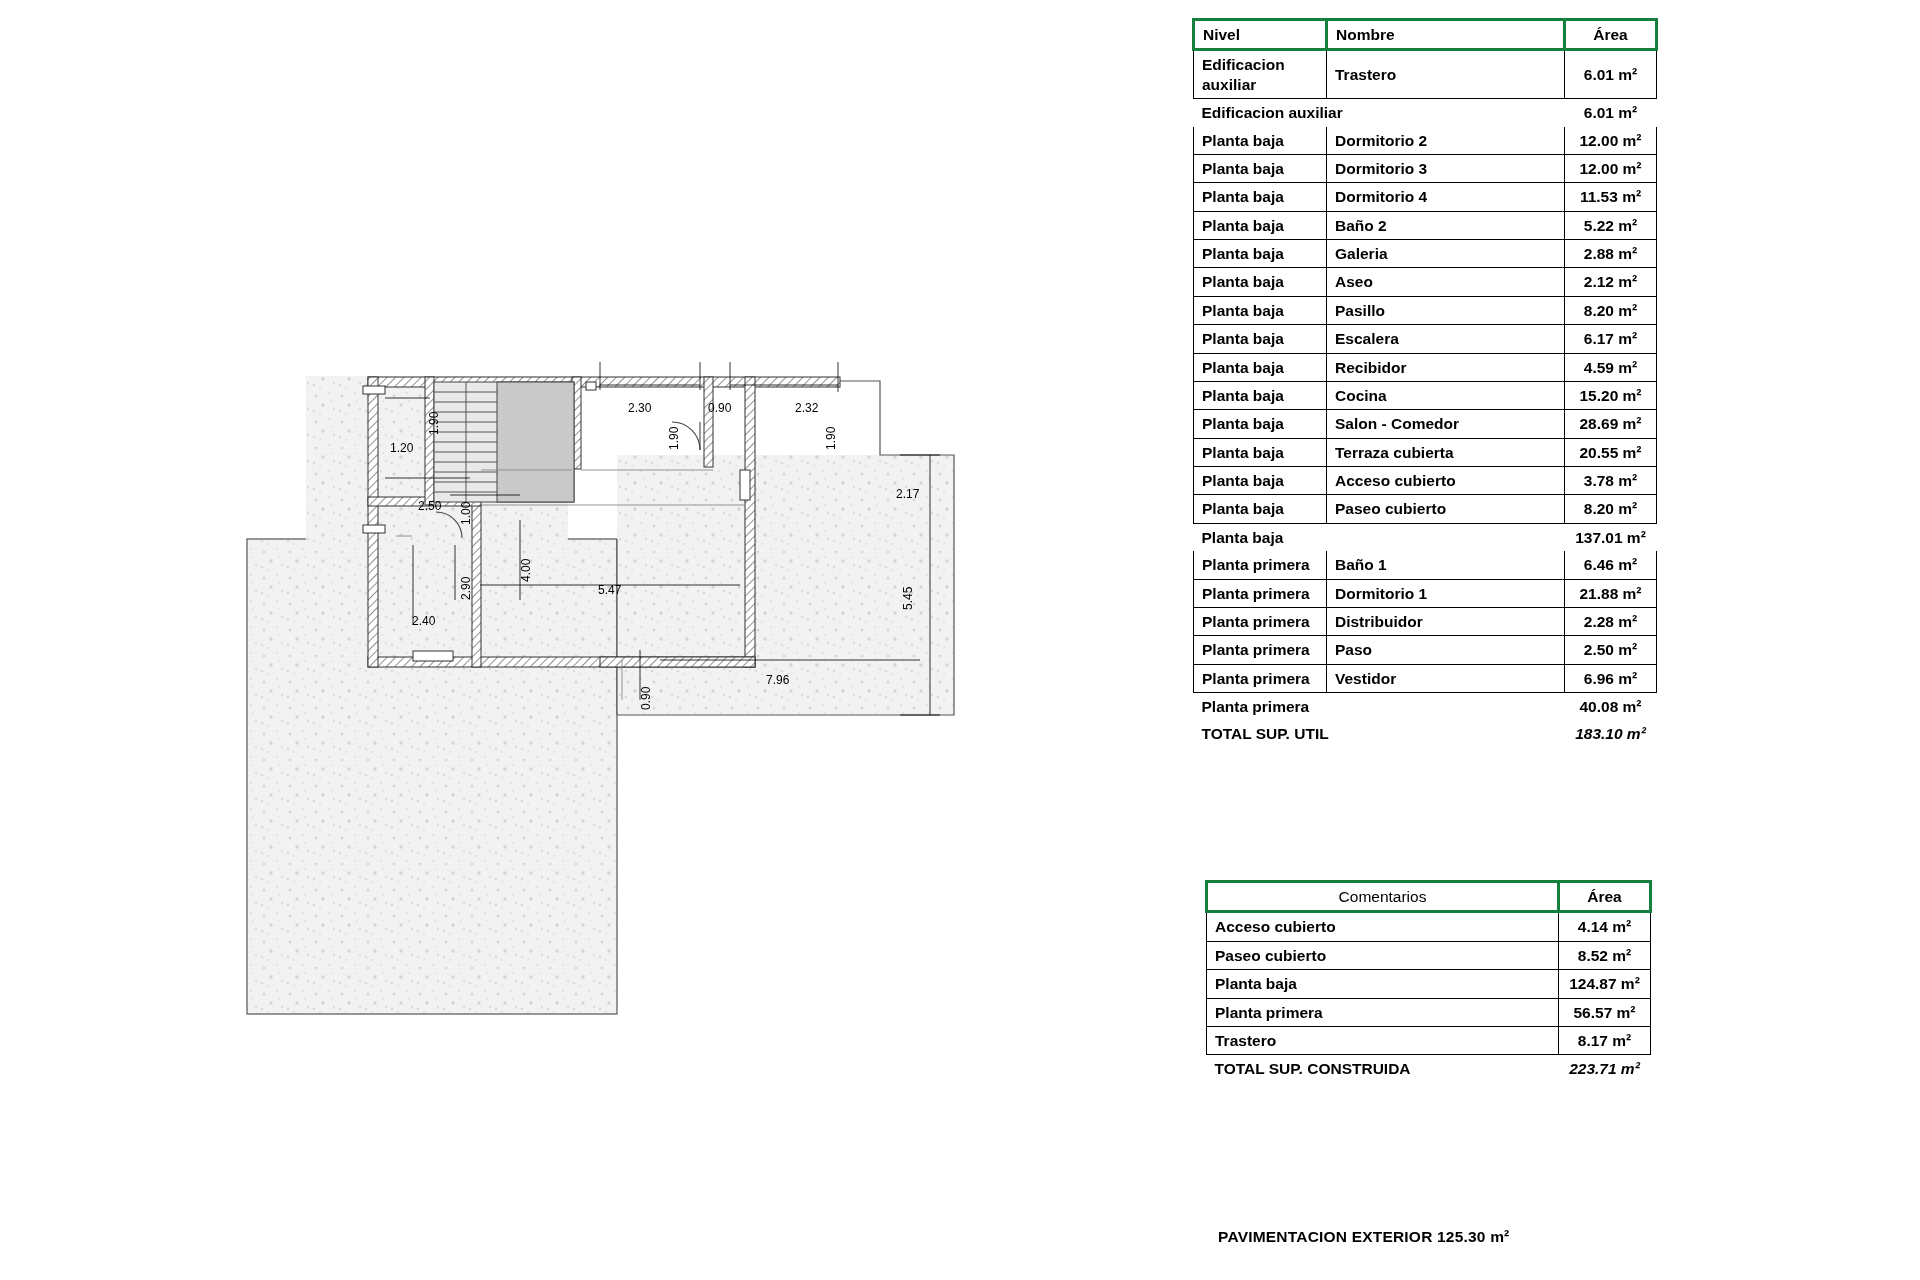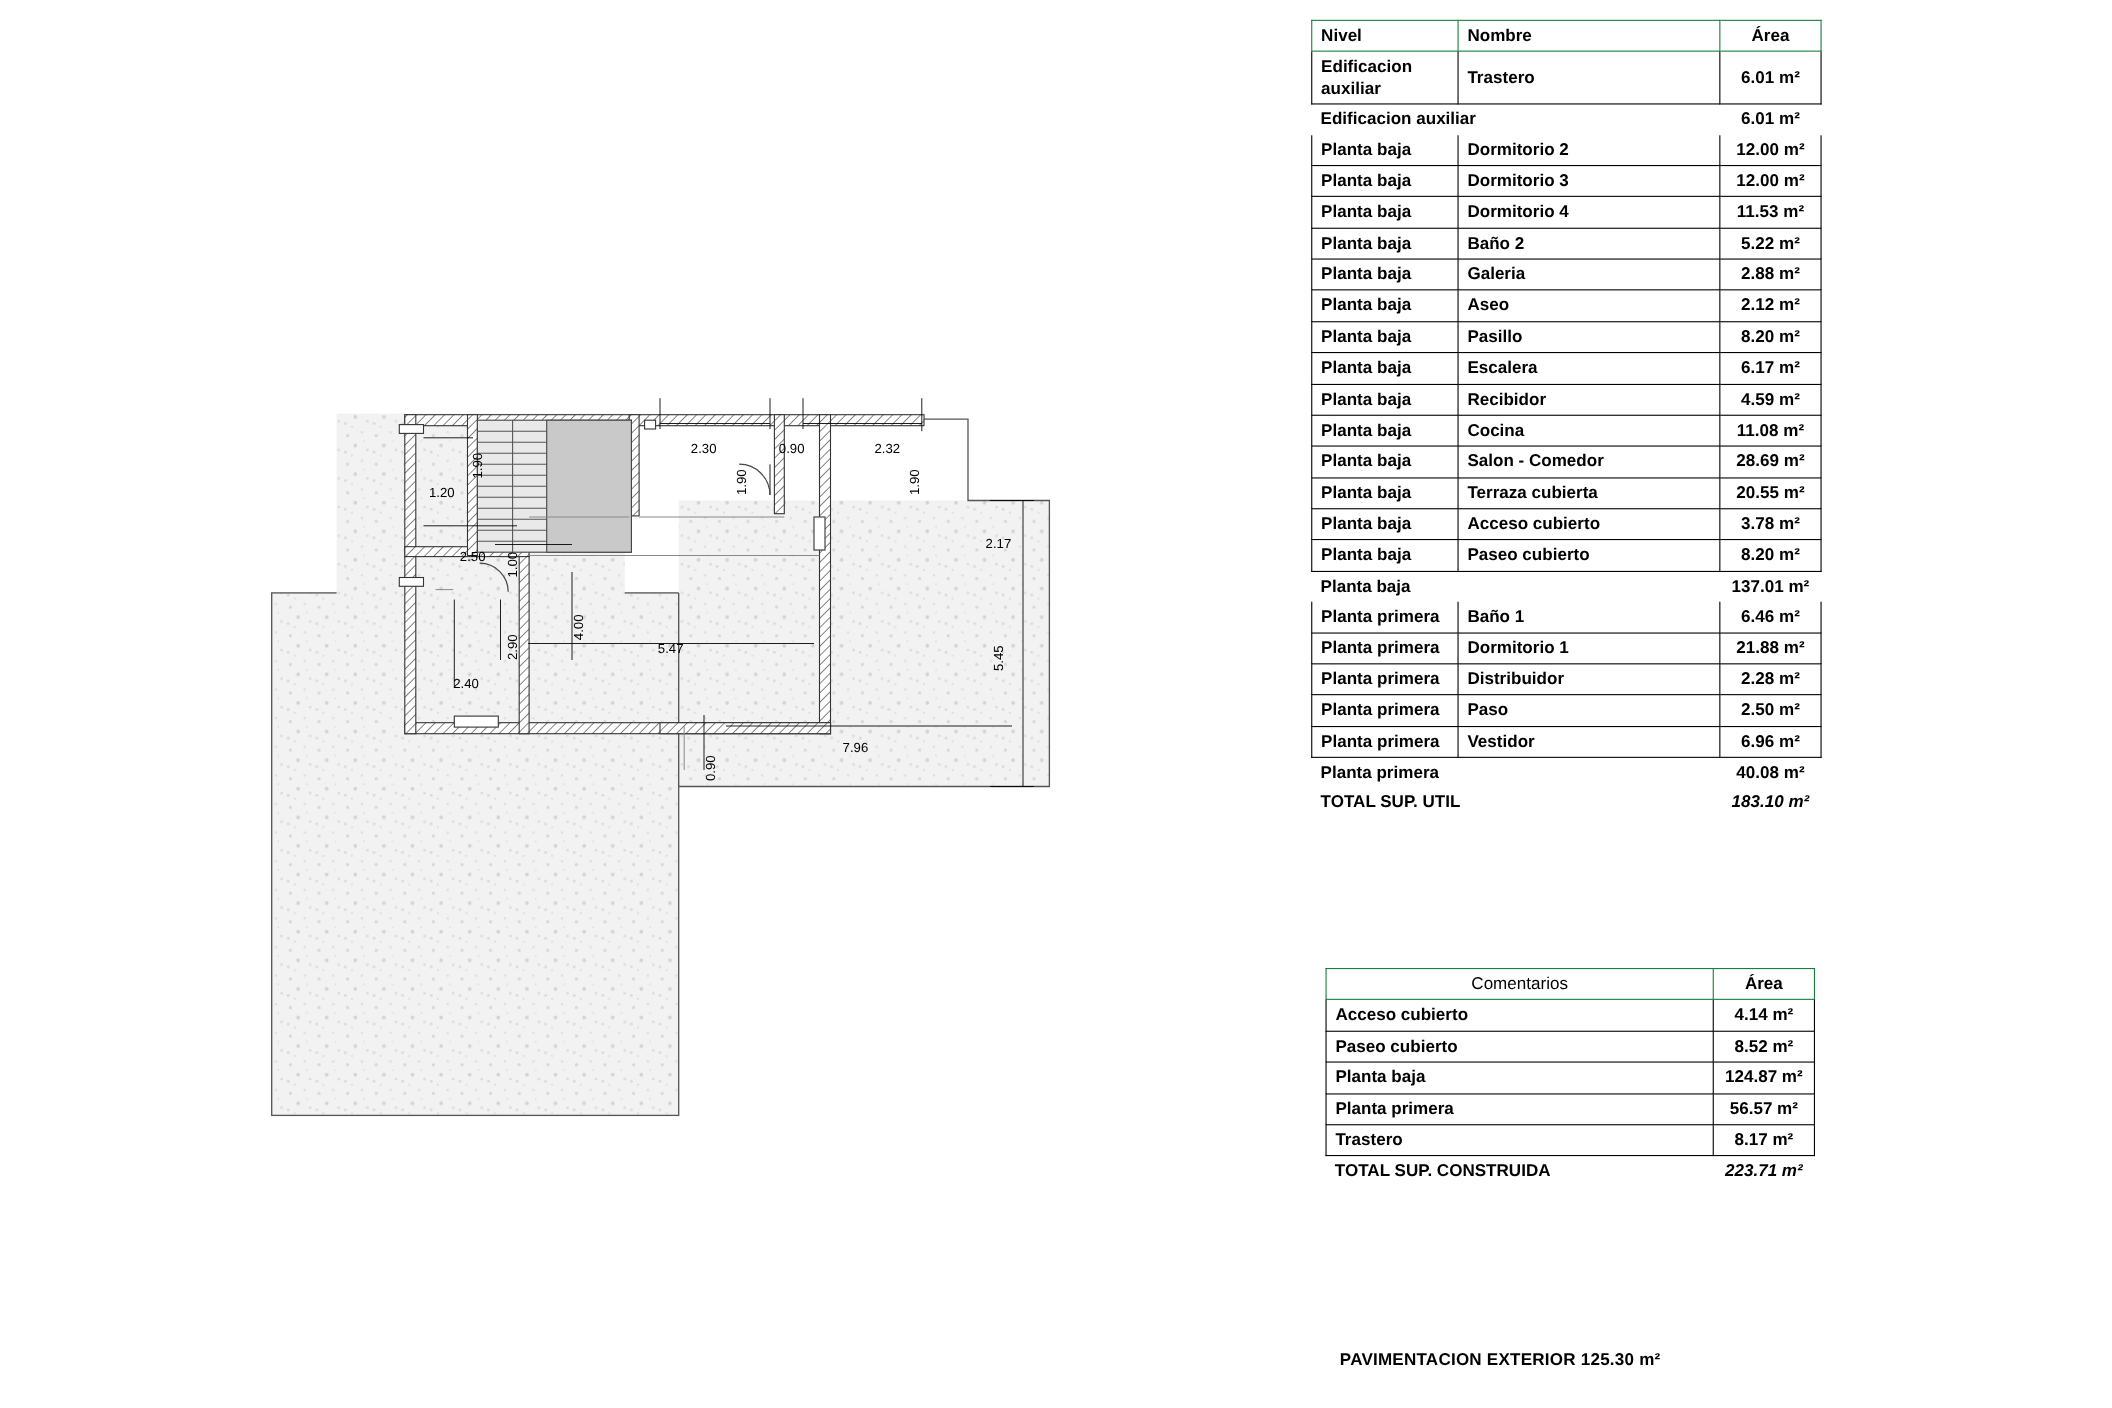--- a/index.html
+++ b/index.html
@@ -42,21 +42,21 @@
   }
   .title-row td {
     text-align: center;
     font-weight: bold;
     font-size: 19px;
     padding: 10px 6px;
     border: 1px solid #000;
   }
   .head-row td {
     font-weight: bold;
-    border: 1px solid #15803d;
+    border: 3px solid #15803d;
     padding: 6px 8px;
   }
   .head-row td.c-area { text-align: center; }
   .data-row td {
     border-left: 1px solid #000;
     border-right: 1px solid #000;
     border-bottom: 1px solid #000;
     font-weight: bold;
   }
   .data-row td.c-area { text-align: center; }
@@ -303,21 +303,21 @@
           <td class="c-area">6.17 m²</td>
         </tr>
         <tr class="data-row">
           <td class="c-nivel">Planta baja</td>
           <td>Recibidor</td>
           <td class="c-area">4.59 m²</td>
         </tr>
         <tr class="data-row">
           <td class="c-nivel">Planta baja</td>
           <td>Cocina</td>
-          <td class="c-area">11.08 m²</td>
+          <td class="c-area">15.20 m²</td>
         </tr>
         <tr class="data-row">
           <td class="c-nivel">Planta baja</td>
           <td>Salon - Comedor</td>
           <td class="c-area">28.69 m²</td>
         </tr>
         <tr class="data-row">
           <td class="c-nivel">Planta baja</td>
           <td>Terraza cubierta</td>
           <td class="c-area">20.55 m²</td>

